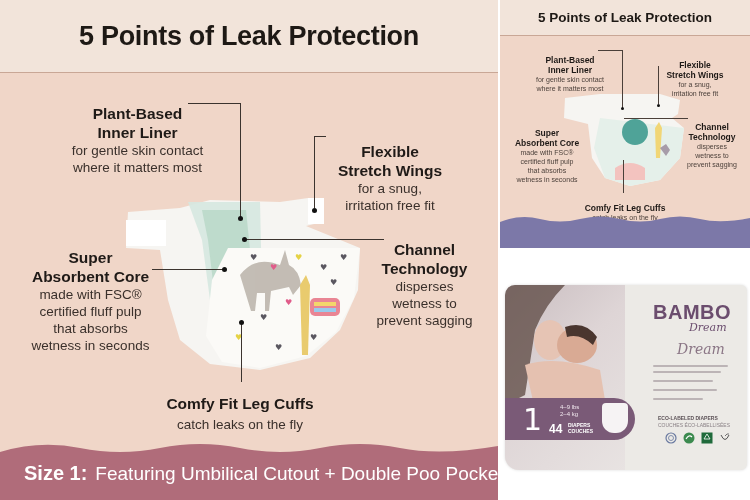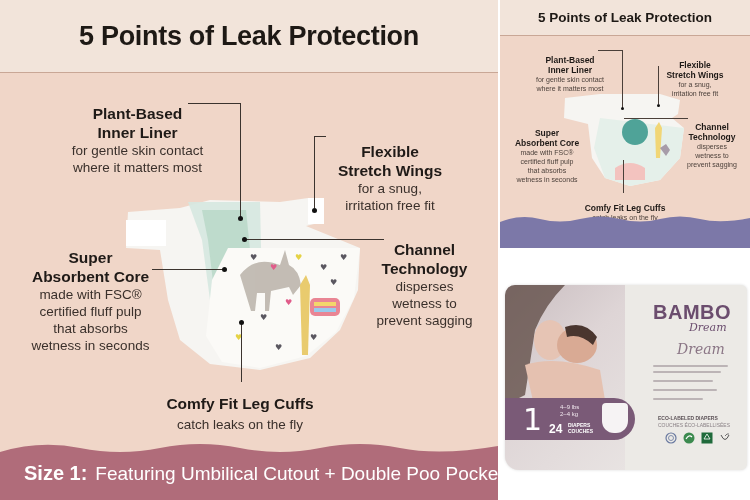--- a/index.html
+++ b/index.html
@@ -223,21 +223,21 @@
   <div class="pkg-feat" style="top:95px;width:60px;"></div>
   <div class="pkg-feat" style="top:104px;width:64px;"></div>
   <div class="pkg-feat" style="top:113px;width:50px;"></div>
 
   <div class="pkg-band"></div>
   <div class="pkg-size">1</div>
   <div class="pkg-weight">
     <div>4–9 lbs</div>
     <div>2–4 kg</div>
   </div>
-  <div class="pkg-count">24</div>
+  <div class="pkg-count">44</div>
   <div class="pkg-count-lbl">
     <div>DIAPERS</div>
     <div>COUCHES</div>
   </div>
   <div class="pkg-diaper-ic"></div>
 
   <div class="pkg-eco">ECO-LABELED DIAPERS</div>
   <div class="pkg-eco2">COUCHES ÉCO-LABELLISÉES</div>
   <svg class="cert" style="left:160px;" viewBox="0 0 12 12">
       <circle cx="6" cy="6" r="5" fill="none" stroke="#6a7aa0" stroke-width="1.2"></circle>

